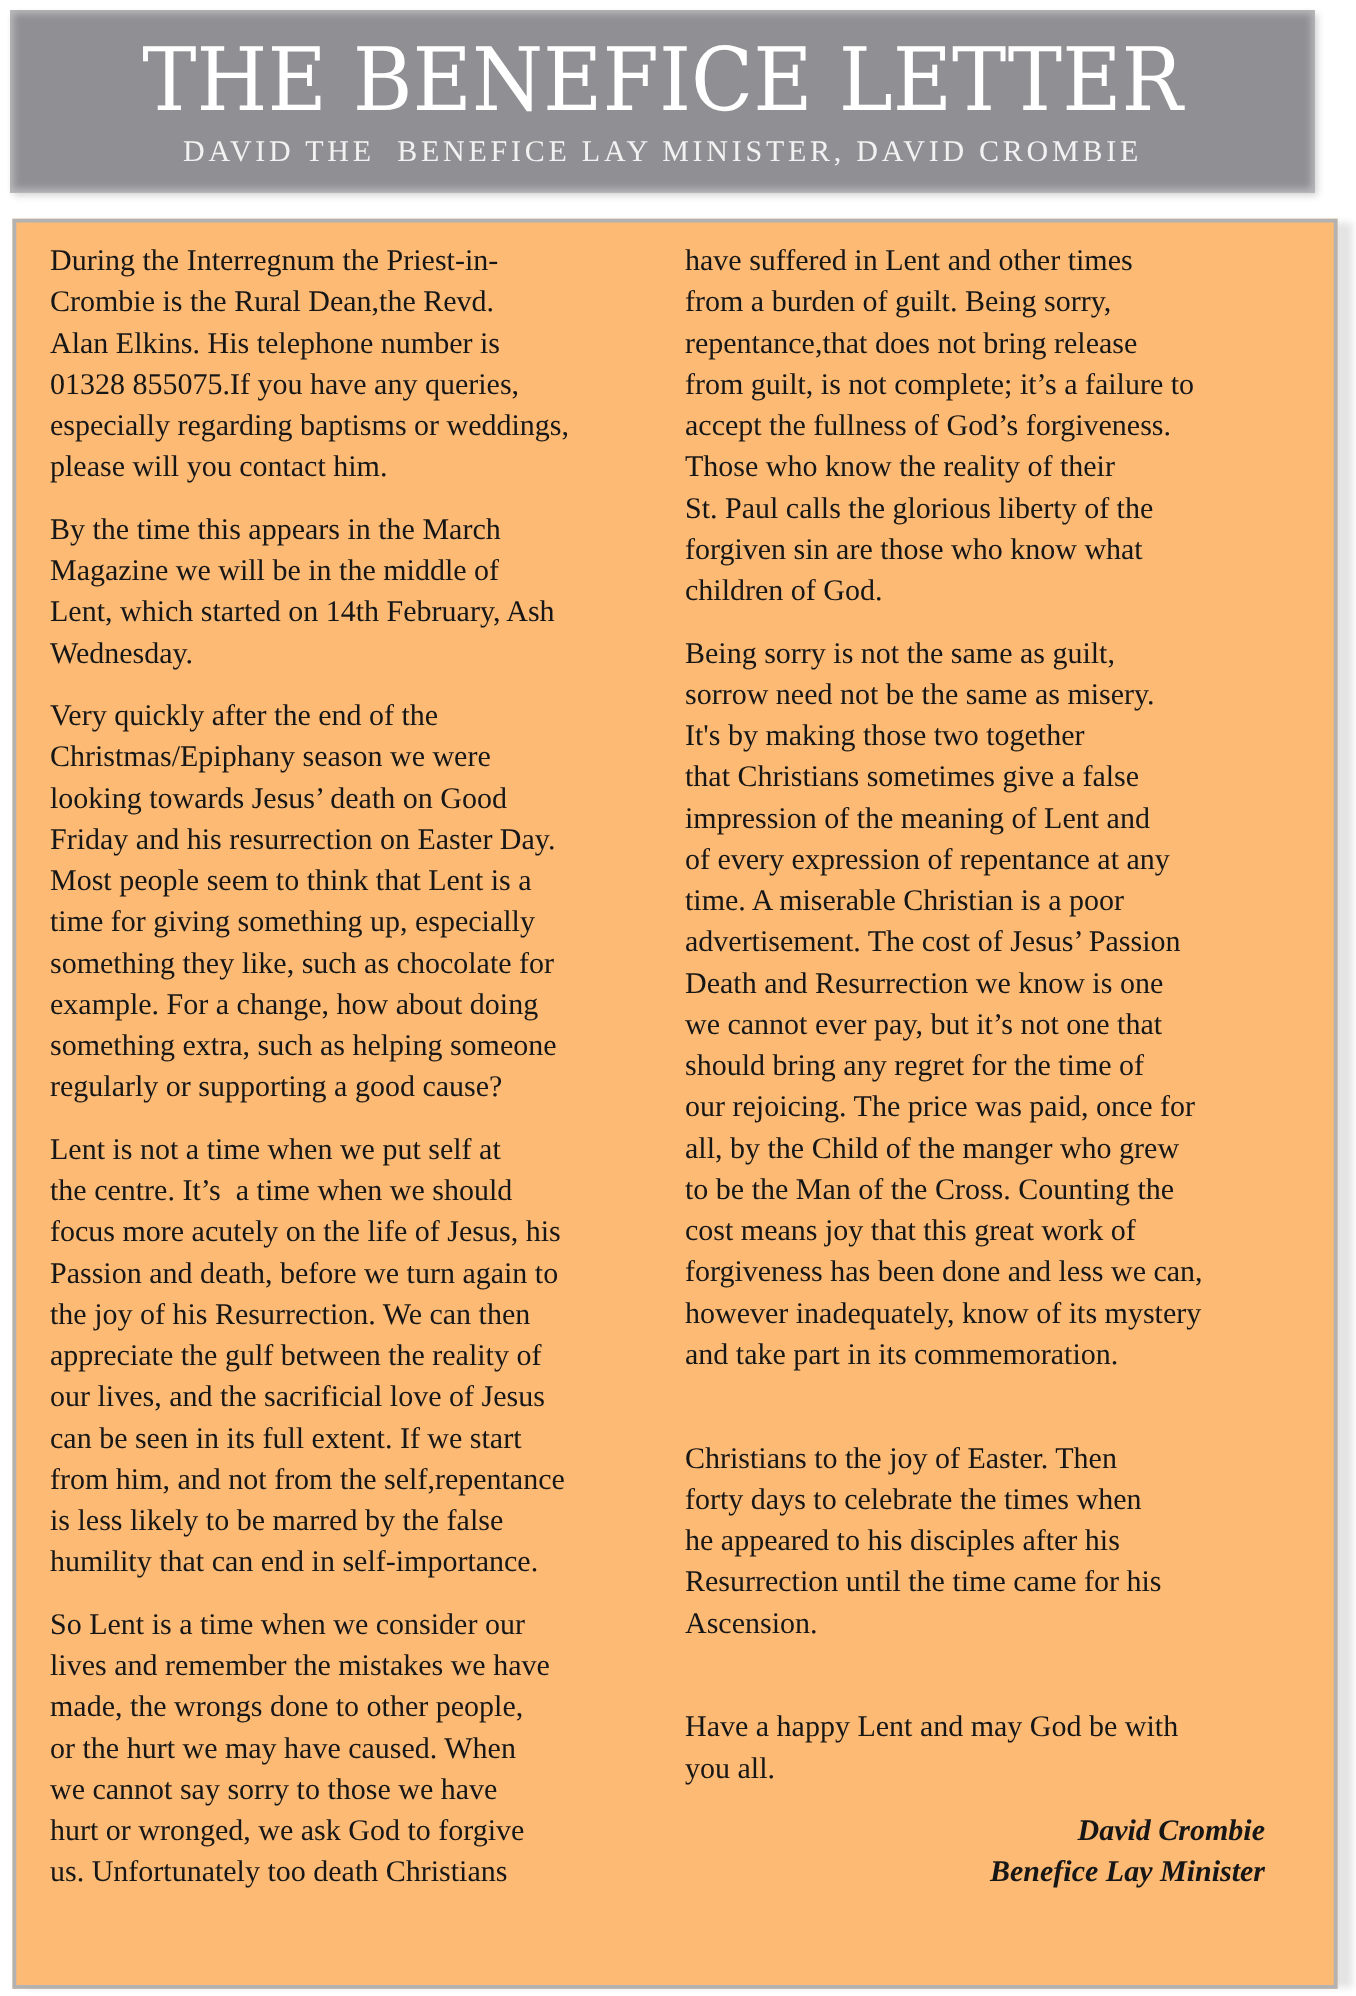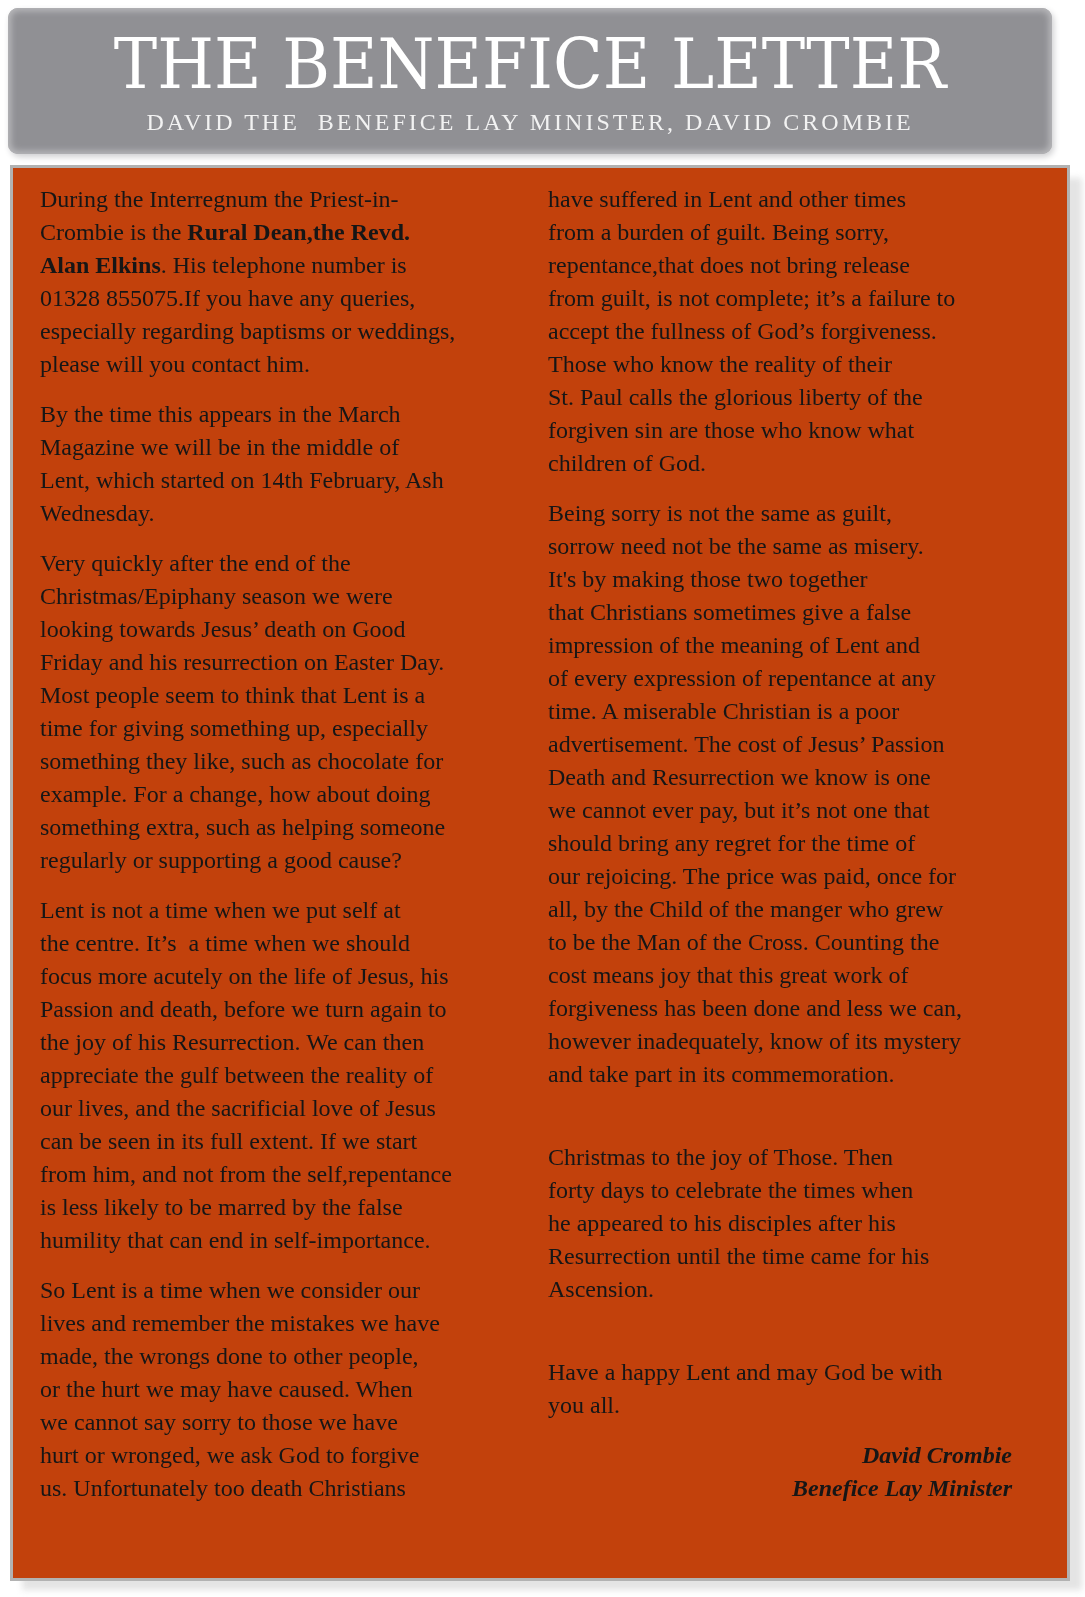--- a/index.html
+++ b/index.html
@@ -16,21 +16,20 @@
       color: #1a1a1a;
     }
     .header-band {
       position: absolute;
       left: 8px;
       top: 8px;
       width: 1044px;
       height: 146px;
       background: #909094;
       box-shadow: 0 0 6px 3px #b8b8bb inset, 2px 3px 6px #cfcfd1;
-      border-radius: 10px;
     }
     .header-title {
       position: absolute;
       left: 0;
       top: 18px;
       width: 100%;
       text-align: center;
       color: #ffffff;
       font-family: "DejaVu Serif", "Liberation Serif", serif;
       font-weight: normal;
@@ -59,39 +58,39 @@
       left: 22px;
       top: 178px;
       width: 1060px;
       height: 1412px;
       background: #e4e4e4;
       filter: blur(3px);
     }
     .content-box {
       position: absolute;
       left: 10px;
-      top: 165px;
+      top: 175px;
       width: 1054px;
       height: 1410px;
-      background: #c2410c;
+      background: #fdba74;
       border: 3px solid #b2b2b2;
     }
     .column {
       position: absolute;
       top: 15px;
       font-size: 24px;
       line-height: 33px;
       color: #161616;
     }
     .col-left { left: 27px; width: 480px; }
     .col-right { left: 535px; width: 480px; }
     .para { margin: 0 0 17px 0; }
     .line { display: block; white-space: pre; }
     .gap-line { display: block; height: 33px; }
-    .bold { font-weight: bold; }
+    .bold { font-weight: normal; }
     .signature {
       text-align: right;
       font-style: italic;
       font-weight: bold;
       margin-top: 2px;
       width: 464px;
     }
   </style>
 </head>
 <body>
@@ -183,21 +182,21 @@
       <span class="line">our rejoicing. The price was paid, once for</span>
       <span class="line">all, by the Child of the manger who grew</span>
       <span class="line">to be the Man of the Cross. Counting the</span>
       <span class="line">cost means joy that this great work of</span>
       <span class="line">forgiveness has been done and less we can,</span>
       <span class="line">however inadequately, know of its mystery</span>
       <span class="line">and take part in its commemoration.</span>
     </p>
     <span class="gap-line"></span>
     <p class="para">
-      <span class="line">Christmas to the joy of Those. Then</span>
+      <span class="line">Christians to the joy of Easter. Then</span>
       <span class="line">forty days to celebrate the times when</span>
       <span class="line">he appeared to his disciples after his</span>
       <span class="line">Resurrection until the time came for his</span>
       <span class="line">Ascension.</span>
     </p>
     <span class="gap-line"></span>
     <p class="para">
       <span class="line">Have a happy Lent and may God be with</span>
       <span class="line">you all.</span>
     </p>

